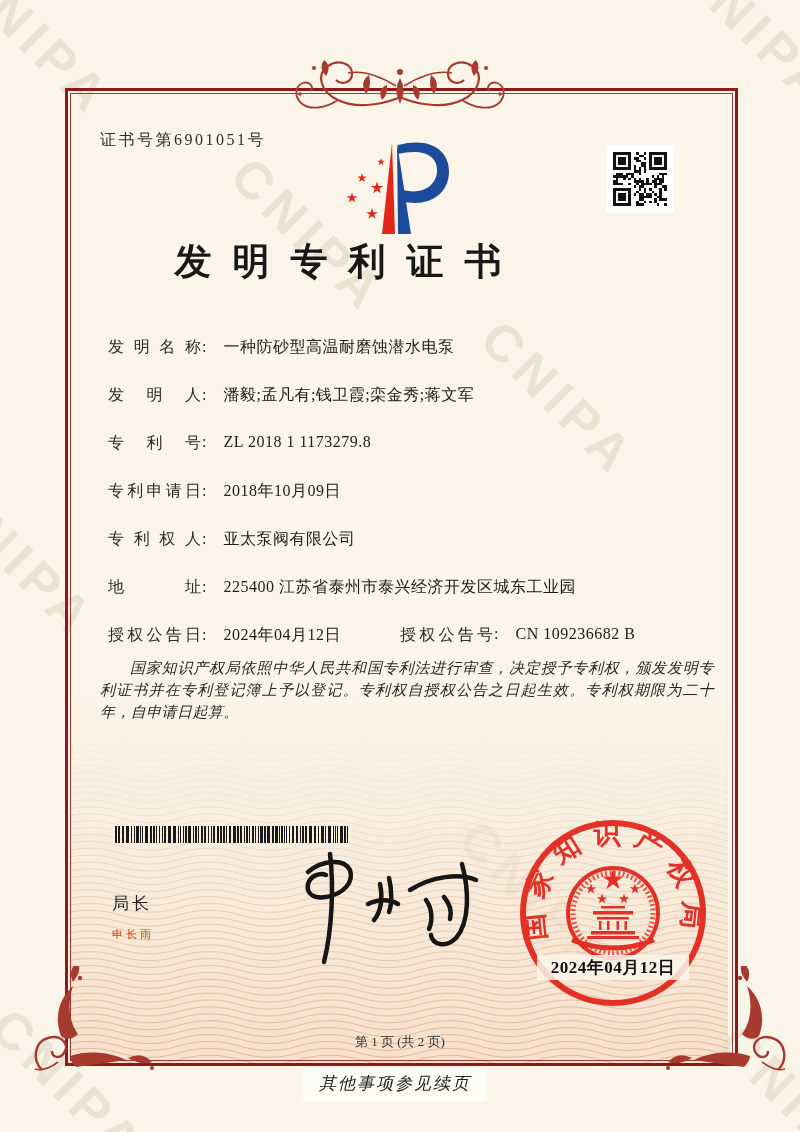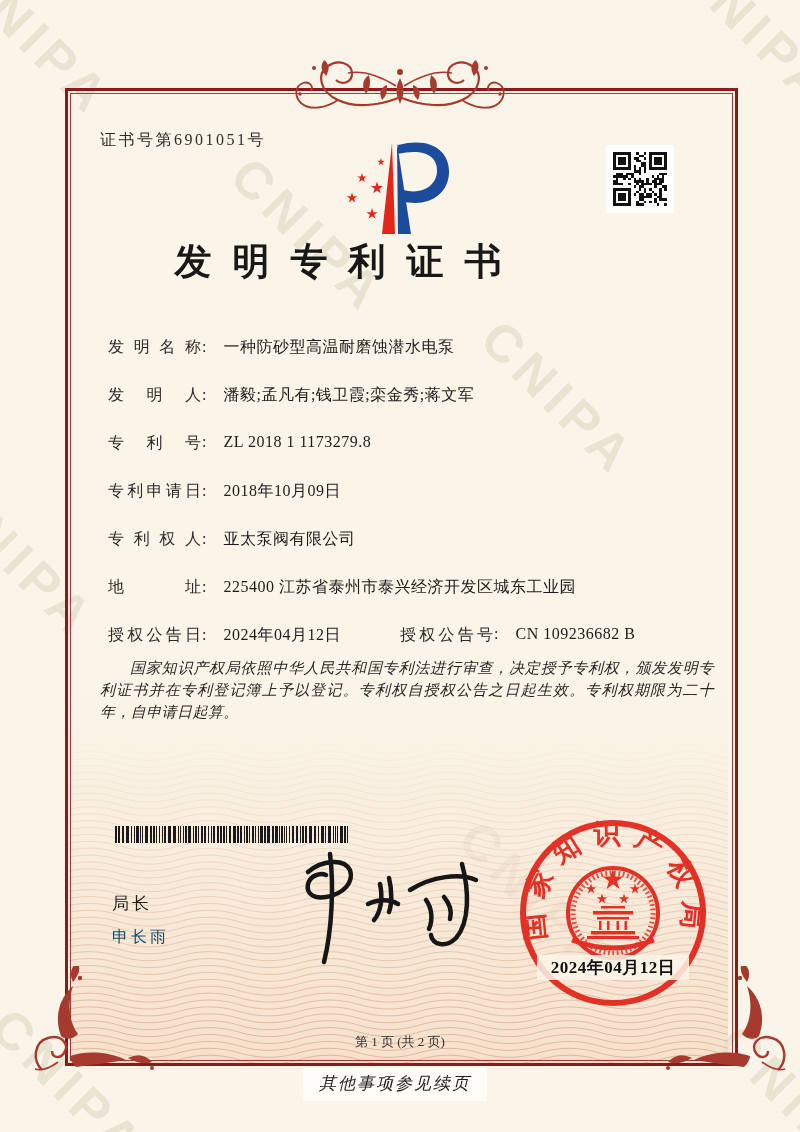--- a/index.html
+++ b/index.html
@@ -55,21 +55,21 @@
   
   .paras{
     position:absolute;left:100px;top:657px;width:614px;
     font-size:15px;line-height:22px;text-align:justify;
     font-style:italic;color:#262626;letter-spacing:0.4px;
   }
   .paras p{margin:0 0 5px 0;text-indent:2em;}
   
   #barcode-svg{position:absolute;left:115px;top:826px;}
   .sign-title{position:absolute;left:112px;top:892px;font-size:17px;letter-spacing:3px;color:#1e1e1e;}
-  .sign-name{position:absolute;left:112px;top:927px;font-size:16px;letter-spacing:3px;color:#0c4a6e;}
+  .sign-name{position:absolute;left:112px;top:927px;font-size:11px;letter-spacing:3px;color:#c2410c;}
   .sig{position:absolute;left:268px;top:850px;}
   
   .seal{position:absolute;left:514px;top:816px;}
   .seal-date{
     position:absolute;left:537px;top:955px;width:152px;text-align:center;
     font-size:17px;font-weight:600;color:#111;
     background:rgba(251,245,233,0.85);padding:1px 0;letter-spacing:0.5px;
   }
   
   .page-no{position:absolute;left:0;top:1033px;width:800px;text-align:center;font-size:13px;color:#333;}

